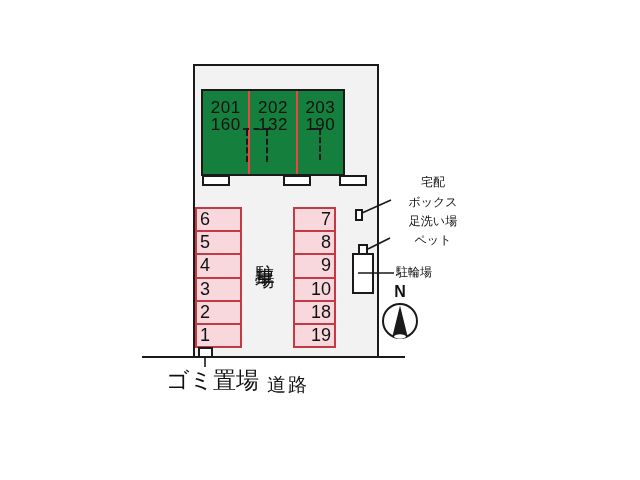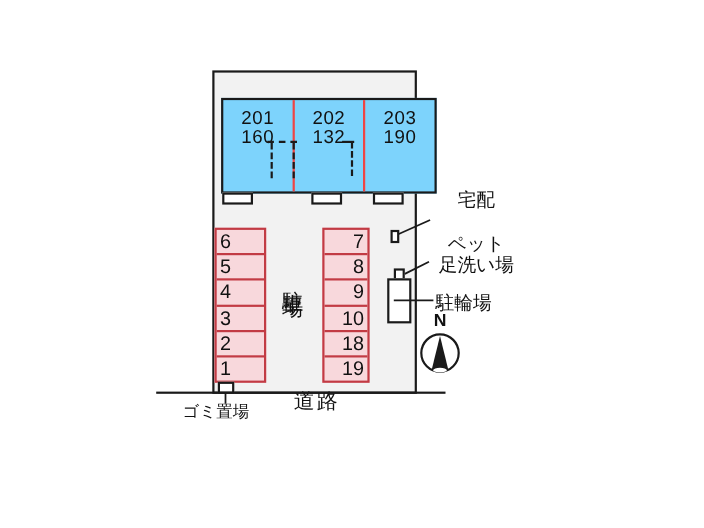--- a/index.html
+++ b/index.html
@@ -16,24 +16,24 @@
 
   
   .plot {
     left: 193px; top: 64px; width: 186px; height: 294px;
     border: 2px solid #1a1a1a;
     background: #f2f2f2;
   }
 
   
   .building {
-    left: 201px; top: 89px; width: 196px; height: 87px;
+    left: 201px; top: 89px; width: 144px; height: 87px;
     display: flex;
     border: 2px solid #1a1a1a;
-    background: #7dd3fc;
+    background: #15803d;
   }
   .unit {
     flex: 1;
     border-left: 2px solid #ef4444;
     text-align: center;
     padding-top: 8px;
     font-size: 17px;
     line-height: 17px;
     font-weight: 500;
     letter-spacing: 0.5px;
@@ -91,26 +91,26 @@
   .facility {
     background: #ffffff;
     border: 2px solid #1a1a1a;
   }
   .delivery-box-icon { left: 355px; top: 209px; width: 8px;  height: 12px; }
   .pet-wash-icon     { left: 358px; top: 244px; width: 10px; height: 11px; }
   .bicycle-area      { left: 352px; top: 253px; width: 22px; height: 41px; }
   .garbage-icon      { left: 198px; top: 347px; width: 15px; height: 11px; }
 
   
-  .note { font-size: 17px; white-space: nowrap; }
+  .note { font-size: 12px; white-space: nowrap; }
   .delivery-label { left: 384px; top: 172px; width: 98px; text-align: center; line-height: 20px; }
   .petwash-label  { left: 384px; top: 212px; width: 98px; text-align: center; line-height: 19px; }
   .bicycle-label  { left: 396px; top: 264px; }
-  .garbage-label  { left: 166px; top: 365px; font-size: 15px; }
-  .road-label     { left: 267px; top: 352px; font-size: 19px; letter-spacing: 2px; }
+  .garbage-label  { left: 166px; top: 365px; font-size: 23px; }
+  .road-label     { left: 267px; top: 372px; font-size: 19px; letter-spacing: 2px; }
   .north-letter   { left: 386px; top: 283px; width: 28px; text-align: center;
                     font-size: 16px; font-weight: bold; }
 
   .compass { left: 380px; top: 302px; }
   .overlay { left: 0; top: 0; pointer-events: none; }
 
   .road-line {
     left: 142px; top: 356px; width: 263px; height: 0;
     border-top: 2px solid #1a1a1a;
   }
@@ -174,24 +174,25 @@
 
   <svg class="abs overlay" width="640" height="480">
     <line x1="362" y1="213" x2="391" y2="200" stroke="#1a1a1a" stroke-width="1.6"></line>
     <line x1="368" y1="249" x2="390" y2="238" stroke="#1a1a1a" stroke-width="1.6"></line>
     <line x1="358" y1="273" x2="394" y2="273" stroke="#1a1a1a" stroke-width="1.6"></line>
     <line x1="205" y1="357" x2="205" y2="367" stroke="#1a1a1a" stroke-width="1.6"></line>
   </svg>
 
   <div class="abs note delivery-label">
     <div>宅配</div>
+    <div>ボックス</div>
   </div>
   <div class="abs note petwash-label">
+    <div>足洗い場</div>
     <div>ペット</div>
-    <div>足洗い場</div>
   </div>
   <div class="abs note bicycle-label">駐輪場</div>
   <div class="abs note garbage-label">ゴミ置場</div>
   <div class="abs note road-label">道路</div>
 
   <div class="abs north-letter">N</div>
   <svg class="abs compass" width="40" height="40">
     <circle cx="20" cy="19" r="17" fill="#ffffff" stroke="#1a1a1a" stroke-width="2"></circle>
     <polygon points="20,3.5 12.5,34 27.5,34" fill="#1a1a1a"></polygon>
     <ellipse cx="20" cy="34.5" rx="6" ry="2.2" fill="#ffffff"></ellipse>

